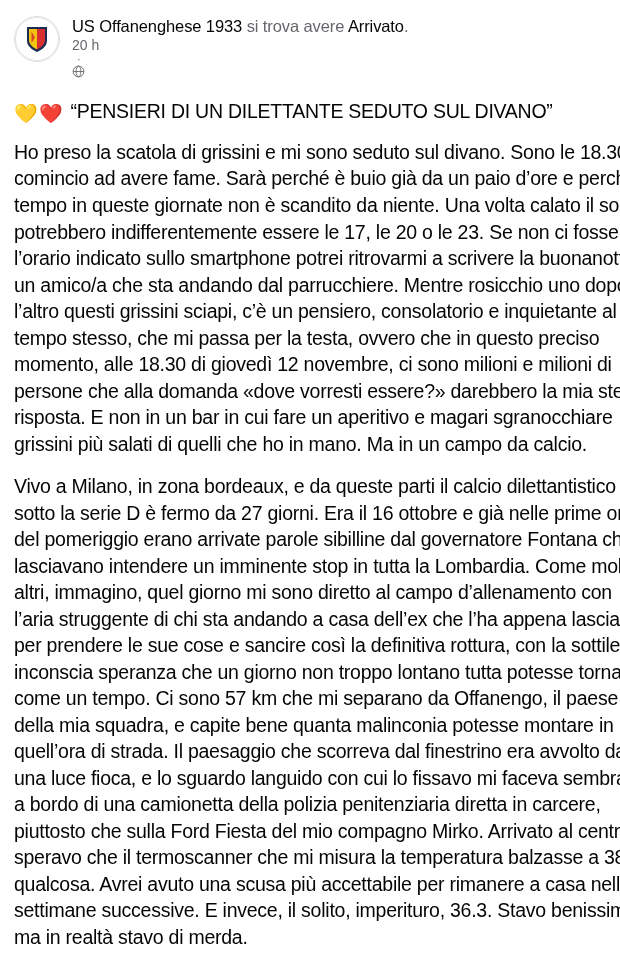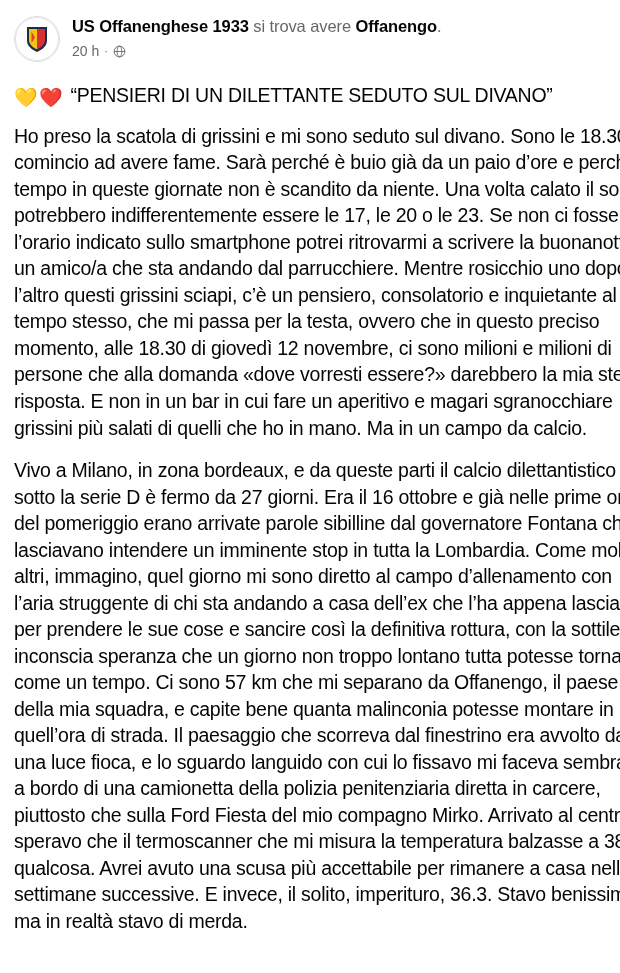--- a/index.html
+++ b/index.html
@@ -46,28 +46,29 @@
     line-height: 1.25;
   }
   .byline {
     font-size: 16.5px;
     color: #65676b;
     letter-spacing: -0.1px;
   }
   .byline .name,
   .byline .place {
     color: #050505;
-    font-weight: bold;
+    font-weight: normal;
   }
   .meta-row {
-    margin-top: 6px;
+    margin-top: 0;
     display: flex;
-    align-items: center;
+    align-items: flex-start;
     font-size: 14px;
     color: #65676b;
+    flex-direction: column;
   }
   .meta-row .dot {
     margin: 0 5px;
     font-size: 11px;
     line-height: 1;
     color: #65676b;
   }
   .globe-icon svg { display: block; }
 
   
@@ -111,21 +112,21 @@
         <path d="M12 10 h20 v14 c0 7 -10 11 -10 11 s-10 -4 -10 -11 z" fill="#1d2b53"></path>
         <path d="M14 12 h8 v20.5 c-5 -2.5 -8 -5.5 -8 -9.5 z" fill="#f1c40f"></path>
         <path d="M22 12 h8 v11 c0 4 -3 7 -8 9.5 z" fill="#d63031"></path>
         <path d="M16.5 14.5 l3.5 6 l-3.5 5.5 z" fill="#d63031" opacity="0.85"></path>
       </svg>
     </div>
     <div class="header-text">
       <div class="byline">
         <span class="name">US Offanenghese 1933</span>
         <span>si trova avere</span>
-        <span class="place">Offanengo</span><span>.</span>
+        <span class="place">Arrivato</span><span>.</span>
       </div>
       <div class="meta-row">
         <span>20 h</span>
         <span class="dot">·</span>
         <span class="globe-icon">
           <svg width="13" height="13" viewBox="0 0 16 16" aria-hidden="true">
             <circle cx="8" cy="8" r="6.6" fill="none" stroke="#65676b" stroke-width="1.2"></circle>
             <ellipse cx="8" cy="8" rx="2.9" ry="6.6" fill="none" stroke="#65676b" stroke-width="1.1"></ellipse>
             <line x1="1.5" y1="8" x2="14.5" y2="8" stroke="#65676b" stroke-width="1.1"></line>
           </svg>

